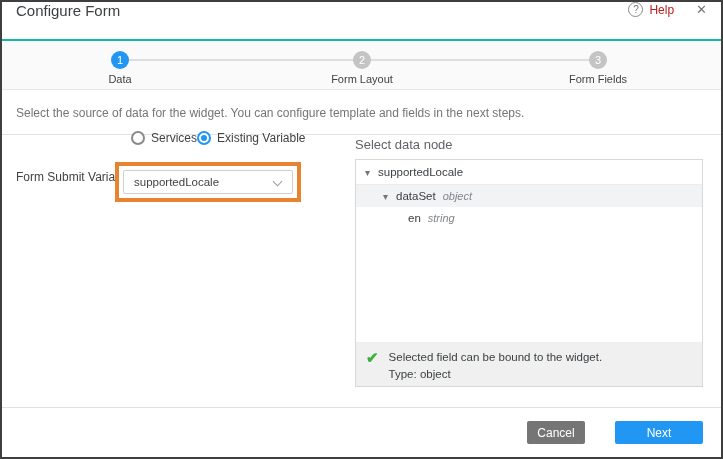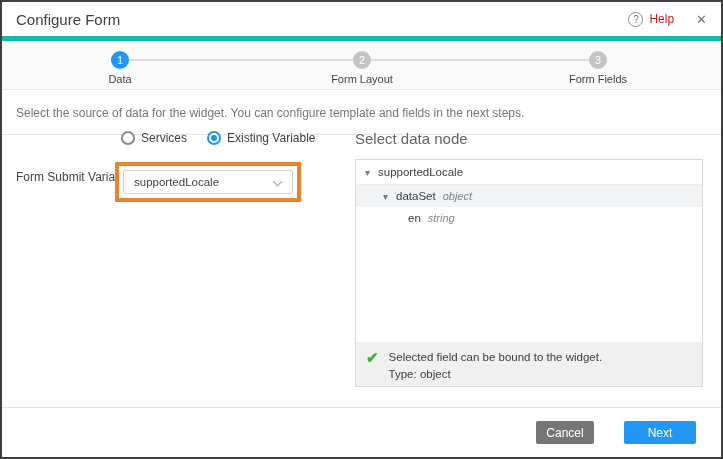--- a/index.html
+++ b/index.html
@@ -7,22 +7,22 @@
   body { font-family:"Liberation Sans", sans-serif; }
 
   .dialog {
     position:relative; width:723px; height:459px;
     border:2px solid #3f3f3f; background:#fff; overflow:hidden;
   }
 
   
   .header {
     position:absolute; top:0; left:0; right:0; height:39px;
-    border-bottom:5px solid #14b8a6; background:#fff;
-    display:flex; align-items:center; padding:0 14px;
+    border-bottom:2px solid #14b8a6; background:#fff;
+    display:flex; align-items:flex-start; padding:0 14px;
   }
   .title { font-size:15px; color:#3c4043; }
   .header-right { margin-left:auto; display:flex; align-items:center; gap:8px; color:#757575; }
   .help-btn { display:flex; align-items:center; gap:6px; cursor:pointer; }
   .help-circle {
     width:15px; height:15px; border:1.4px solid #8a8a8a; border-radius:50%;
     display:flex; align-items:center; justify-content:center;
     font-size:10px; color:#757575;
   }
   .help-label { font-size:12px; color:#b91c1c; }
@@ -54,21 +54,21 @@
   }
   .instruction-text { font-size:12px; color:#757575; }
 
   
   .content { position:absolute; top:120px; left:0; right:0; bottom:51px; }
 
   .lbl { position:absolute; font-size:12px; color:#424242; }
   .retrieve-label { left:14px; top:12px; }
   .submit-label  { left:14px; top:48px; }
 
-  .radio-group { position:absolute; left:119px; top:9px; display:flex; align-items:center; gap:20px; }
+  .radio-group { position:absolute; left:129px; top:9px; display:flex; align-items:center; gap:0; }
   .radio-item { display:flex; align-items:center; gap:6px; cursor:pointer; }
   .radio-circle {
     width:14px; height:14px; border-radius:50%;
     border:2px solid #8a8a8a; background:#fff; position:relative;
   }
   .radio-circle.checked { border-color:#2196f3; }
   .radio-circle.checked::after {
     content:""; position:absolute; left:2px; top:2px; width:6px; height:6px;
     border-radius:50%; background:#2196f3;
   }
@@ -83,21 +83,21 @@
     background:#fff; display:flex; align-items:center; padding:0 10px;
     font-size:11.5px; color:#424242; position:relative; cursor:pointer;
   }
   .chevron {
     position:absolute; right:11px; top:7px; width:7px; height:7px;
     border-right:1.4px solid #9e9e9e; border-bottom:1.4px solid #9e9e9e;
     transform:rotate(45deg);
   }
 
   
-  .panel-title { position:absolute; left:353px; top:8px; font-size:15px; color:#5f6368; }
+  .panel-title { position:absolute; left:353px; top:15px; font-size:13px; color:#5f6368; }
   .tree-panel {
     position:absolute; left:353px; top:37px; width:348px; height:228px;
     border:1px solid #d8d8d8; background:#fff;
   }
   .tree-row { display:flex; align-items:center; font-size:11.5px; color:#3c4043; cursor:pointer; }
   .tree-row .caret { font-size:10px; color:#757575; margin-right:8px; }
   .row-root { height:25px; padding-left:9px; border-bottom:1px solid #ececec; }
   .row-dataset { height:22px; padding-left:27px; background:#f1f3f5; }
   .row-leaf { height:22px; padding-left:52px; }
   .node-type { font-style:italic; color:#80868b; margin-left:7px; font-size:11px; }
@@ -107,29 +107,29 @@
     background:#f0f0f0; display:flex; padding:6px 10px; gap:10px;
   }
   .check-icon { color:#3bb13b; font-size:15px; font-weight:bold; line-height:20px; }
   .status-lines { font-size:11.5px; color:#3c4043; line-height:17px; padding-top:1px; }
 
   
   .footer {
     position:absolute; bottom:0; left:0; right:0; height:50px;
     border-top:1px solid #e0e0e0; background:#fff;
     display:flex; align-items:center; justify-content:flex-end;
-    gap:30px; padding-right:25px;margin-top:28px;
+    gap:30px; padding-right:18px;margin-top:28px;
   }
   .btn {
     height:23px; border:none; border-radius:2px; color:#fff;
     font-size:12px; font-family:"Liberation Sans", sans-serif; cursor:pointer;
     display:flex; align-items:center; justify-content:center;
   }
   .btn-cancel { width:58px; background:#757575; }
-  .btn-next  { width:72px; background:#2196f3; }
+  .btn-next  { width:88px; background:#2196f3; }
 </style>
 </head>
 <body>
 
 <div class="dialog">
 
   <div class="header">
     <div class="title">Configure Form</div>
     <div class="header-right">
       <div class="help-btn">

